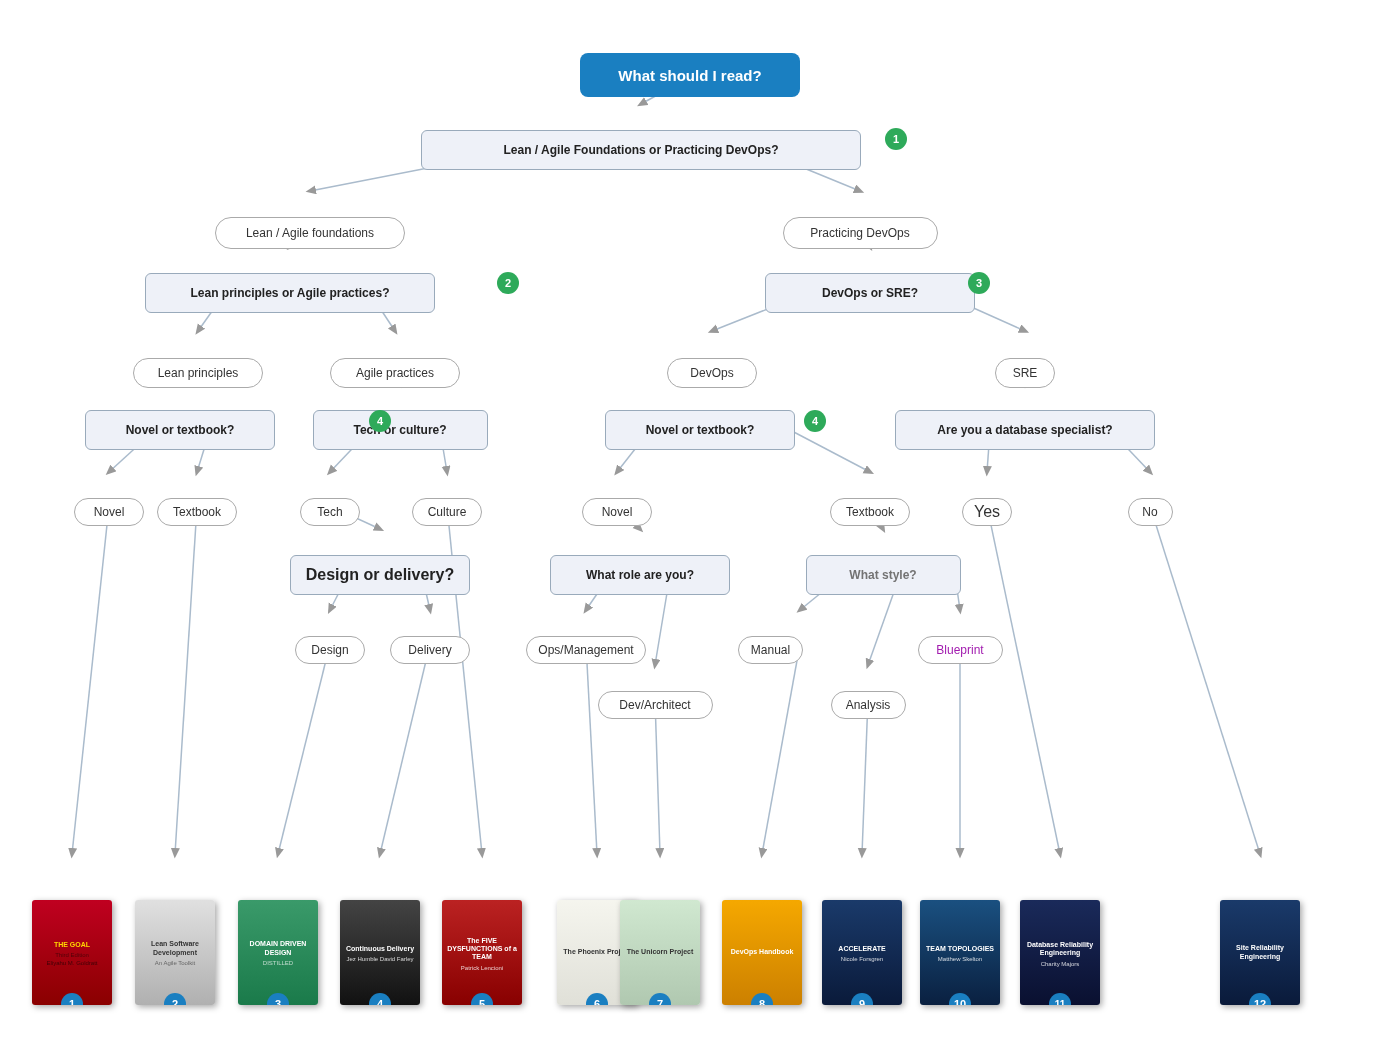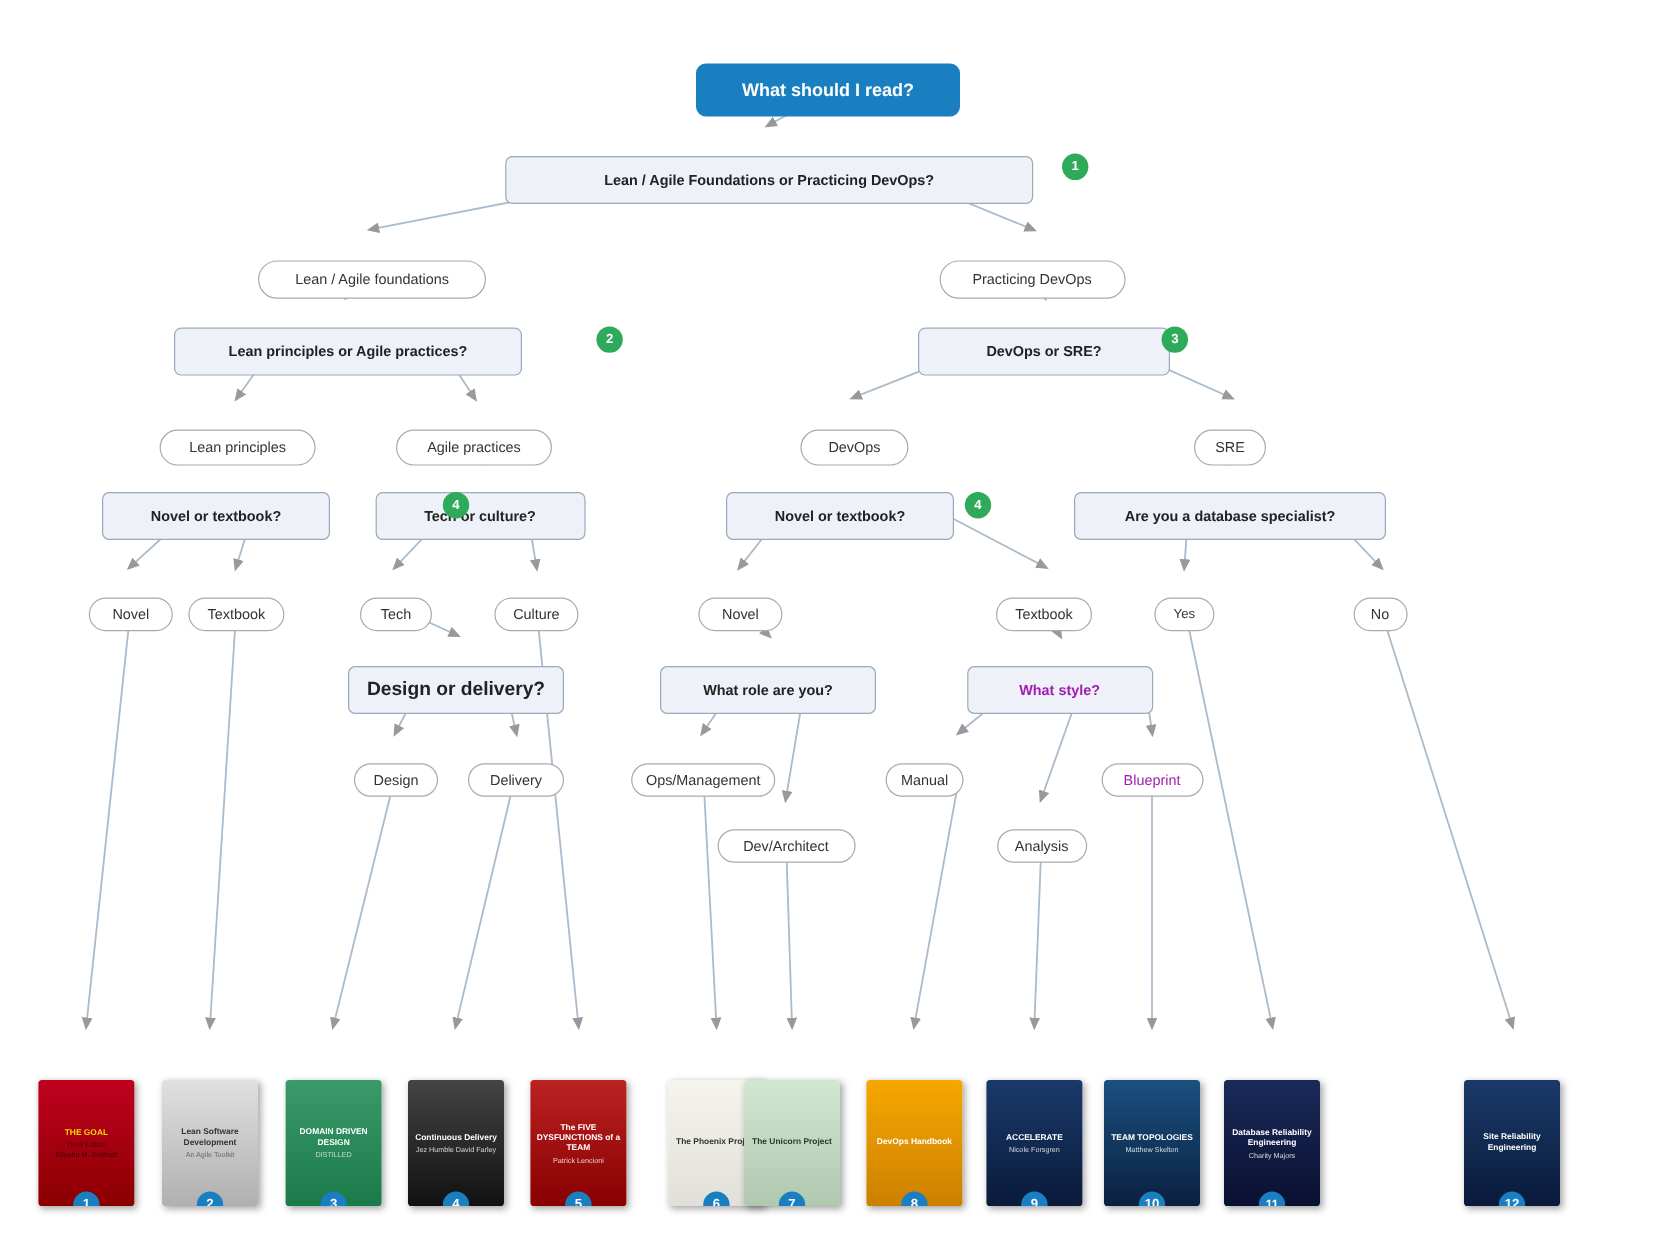--- a/index.html
+++ b/index.html
@@ -139,33 +139,33 @@
       </div>
       <div style="position: absolute; left: 412px; top: 478px; width: 70px; height: 28px; display: flex; align-items: center; justify-content: center; z-index: 2; background: rgb(255, 255, 255); border: 1.5px solid rgb(170, 170, 170); border-radius: 20px; font-weight: 400; font-size: 12px; color: rgb(51, 51, 51); text-align: center; padding: 0px 10px;">
         <span>Culture</span>
       </div>
       <div style="position: absolute; left: 582px; top: 478px; width: 70px; height: 28px; display: flex; align-items: center; justify-content: center; z-index: 2; background: rgb(255, 255, 255); border: 1.5px solid rgb(170, 170, 170); border-radius: 20px; font-weight: 400; font-size: 12px; color: rgb(51, 51, 51); text-align: center; padding: 0px 10px;">
         <span>Novel</span>
       </div>
       <div style="position: absolute; left: 830px; top: 478px; width: 80px; height: 28px; display: flex; align-items: center; justify-content: center; z-index: 2; background: rgb(255, 255, 255); border: 1.5px solid rgb(170, 170, 170); border-radius: 20px; font-weight: 400; font-size: 12px; color: rgb(51, 51, 51); text-align: center; padding: 0px 10px;">
         <span>Textbook</span>
       </div>
-      <div style="position: absolute; left: 962px; top: 478px; width: 50px; height: 28px; display: flex; align-items: center; justify-content: center; z-index: 2; background: rgb(255, 255, 255); border: 1.5px solid rgb(170, 170, 170); border-radius: 20px; font-weight: 400; font-size: 11px; color: rgb(51, 51, 51); text-align: center; padding: 0px 10px;">
+      <div style="position: absolute; left: 962px; top: 478px; width: 50px; height: 28px; display: flex; align-items: center; justify-content: center; z-index: 2; background: rgb(255, 255, 255); border: 1.5px solid rgb(170, 170, 170); border-radius: 20px; font-weight: 400; font-size: 16px; color: rgb(51, 51, 51); text-align: center; padding: 0px 10px;">
         <span>Yes</span>
       </div>
       <div style="position: absolute; left: 1127.5px; top: 478px; width: 45px; height: 28px; display: flex; align-items: center; justify-content: center; z-index: 2; background: rgb(255, 255, 255); border: 1.5px solid rgb(170, 170, 170); border-radius: 20px; font-weight: 400; font-size: 12px; color: rgb(51, 51, 51); text-align: center; padding: 0px 10px;">
         <span>No</span>
       </div>
       <div style="position: absolute; left: 290px; top: 535px; width: 180px; height: 40px; display: flex; align-items: center; justify-content: center; z-index: 2; background: rgb(238, 241, 248); border: 1.5px solid rgb(153, 170, 187); border-radius: 6px; font-weight: 700; font-size: 16px; color: rgb(34, 34, 34); text-align: center; padding: 0px 8px;">
         <span>Design or delivery?</span>
       </div>
       <div style="position: absolute; left: 550px; top: 535px; width: 180px; height: 40px; display: flex; align-items: center; justify-content: center; z-index: 2; background: rgb(238, 241, 248); border: 1.5px solid rgb(153, 170, 187); border-radius: 6px; font-weight: 700; font-size: 12px; color: rgb(34, 34, 34); text-align: center; padding: 0px 8px;">
         <span>What role are you?</span>
       </div>
-      <div style="position: absolute; left: 805.5px; top: 535px; width: 155px; height: 40px; display: flex; align-items: center; justify-content: center; z-index: 2; background: rgb(238, 241, 248); border: 1.5px solid rgb(153, 170, 187); border-radius: 6px; font-weight: 700; font-size: 12px; color: #a21caf; text-align: center; padding: 0px 8px;">
+      <div style="position: absolute; left: 805.5px; top: 535px; width: 155px; height: 40px; display: flex; align-items: center; justify-content: center; z-index: 2; background: rgb(238, 241, 248); border: 1.5px solid rgb(153, 170, 187); border-radius: 6px; font-weight: 700; font-size: 12px; color: #737373; text-align: center; padding: 0px 8px;">
         <span>What style?</span>
       </div>
       <div style="position: absolute; left: 295px; top: 616px; width: 70px; height: 28px; display: flex; align-items: center; justify-content: center; z-index: 2; background: rgb(255, 255, 255); border: 1.5px solid rgb(170, 170, 170); border-radius: 20px; font-weight: 400; font-size: 12px; color: rgb(51, 51, 51); text-align: center; padding: 0px 10px;">
         <span>Design</span>
       </div>
       <div style="position: absolute; left: 390px; top: 616px; width: 80px; height: 28px; display: flex; align-items: center; justify-content: center; z-index: 2; background: rgb(255, 255, 255); border: 1.5px solid rgb(170, 170, 170); border-radius: 20px; font-weight: 400; font-size: 12px; color: rgb(51, 51, 51); text-align: center; padding: 0px 10px;">
         <span>Delivery</span>
       </div>
       <div style="position: absolute; left: 526px; top: 616px; width: 120px; height: 28px; display: flex; align-items: center; justify-content: center; z-index: 2; background: rgb(255, 255, 255); border: 1.5px solid rgb(170, 170, 170); border-radius: 20px; font-weight: 400; font-size: 12px; color: rgb(51, 51, 51); text-align: center; padding: 0px 10px;">
         <span>Ops/Management</span>

